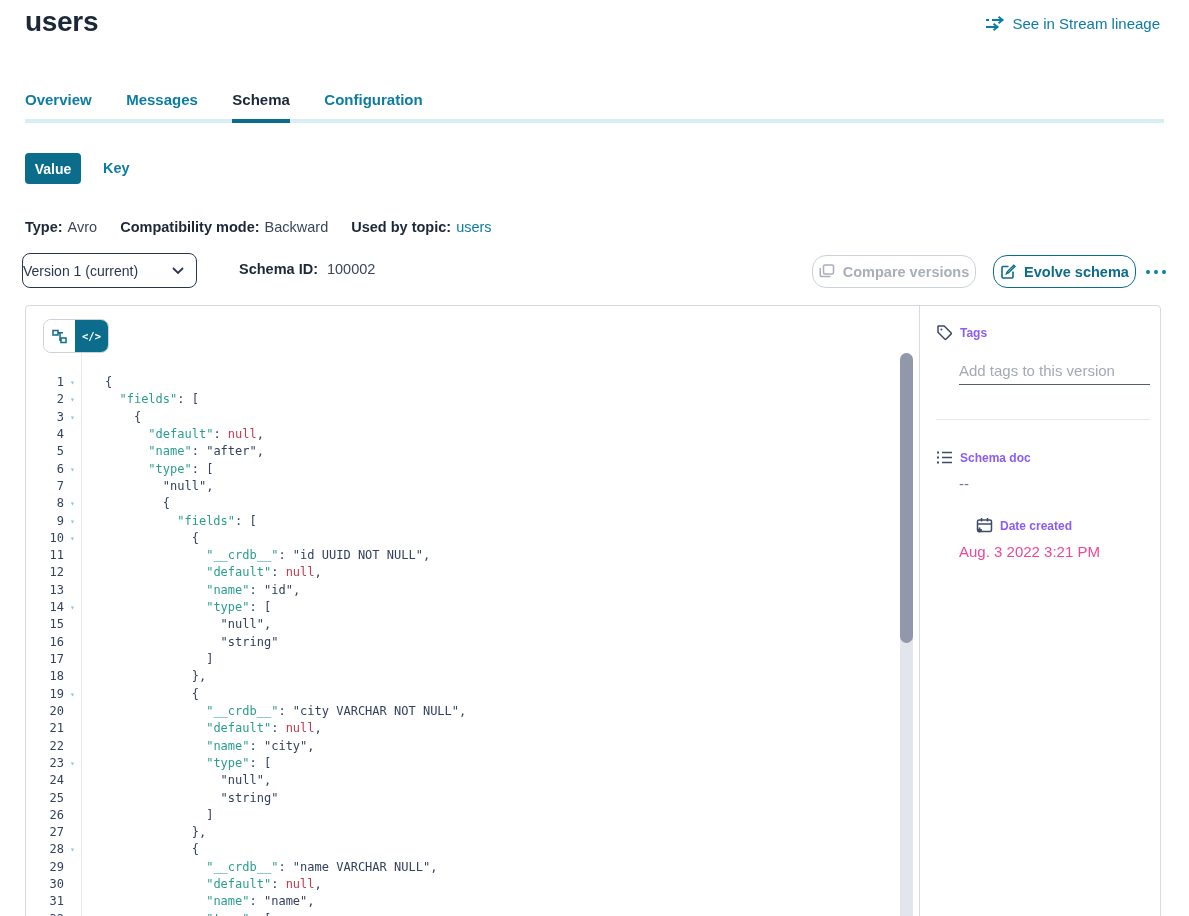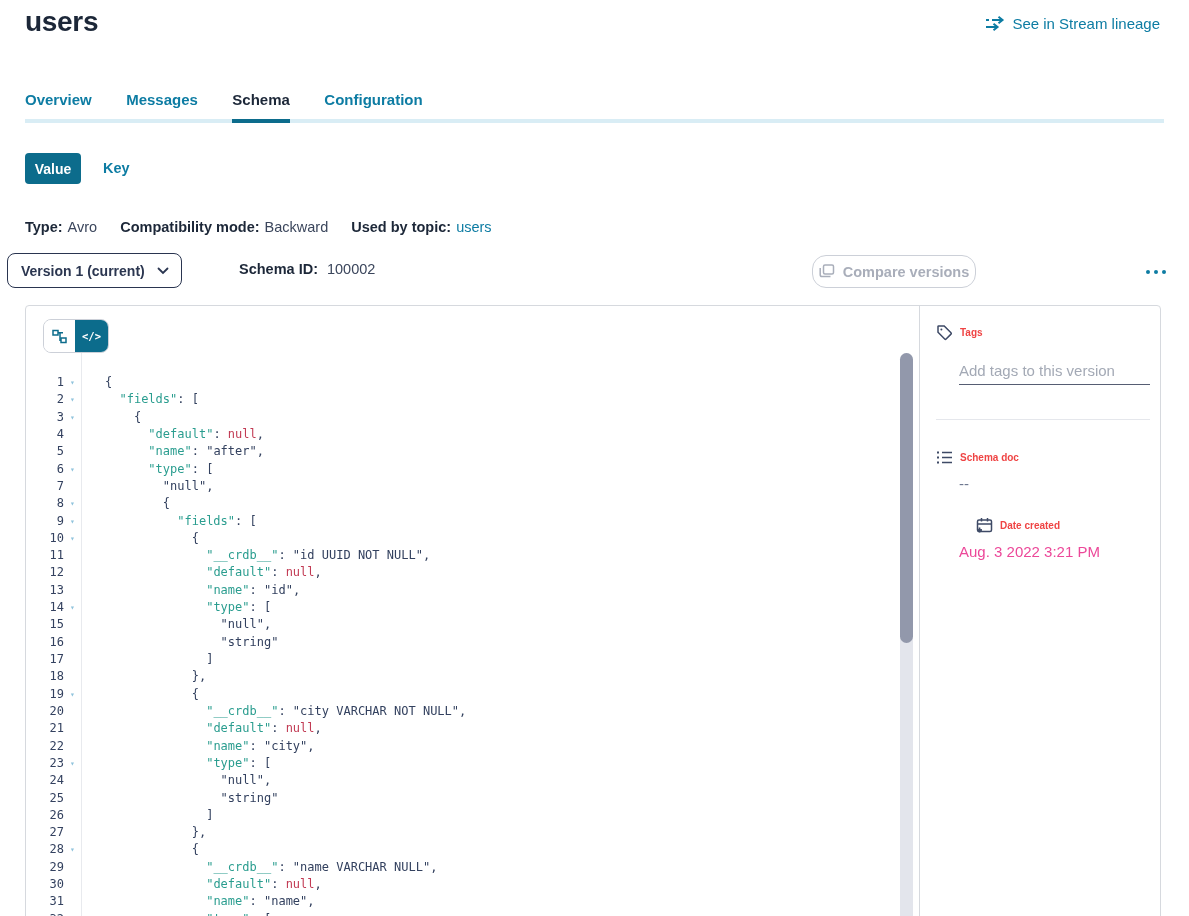--- a/index.html
+++ b/index.html
@@ -29,23 +29,23 @@
   #key-btn { left:103px; top:160px; background:none; border:none; color:var(--accent,#0d7ca3);
     font-size:14.5px; font-weight:600; cursor:pointer; }
 
   
   #meta-row { left:25px; top:219px; display:flex; gap:23px; font-size:14.5px; color:var(--text_body,#3b465c); }
   .meta-group { display:flex; gap:5px; }
   .meta-label { font-weight:700; color:var(--text_dark,#1c2738); }
   .meta-link { color:var(--accent,#0d7ca3); cursor:pointer; }
 
   
-  #version-select { left:7px; top:253px; width:175px; height:35px; border:1px solid #2a3550;
+  #version-select { left:22px; top:253px; width:175px; height:35px; border:1px solid #2a3550;
     border-radius:8px; display:flex; align-items:center; justify-content:space-between;
-    padding:0 12px 0 13px; font-size:14px; color:#2b3650; cursor:pointer; background:#fff;font-weight:bold; }
+    padding:0 12px 0 0; font-size:14px; color:#2b3650; cursor:pointer; background:#fff; }
   #schema-id { left:211px; top:261px; font-size:14.5px; color:var(--text_body,#3b465c); display:flex; gap:9px;margin-left:28px; }
   .btn { position:absolute; top:255px; height:33px; border-radius:14px; background:#fff;
     display:flex; align-items:center; justify-content:center; gap:8px; font-size:14.5px; cursor:pointer;
     font-family:"Liberation Sans",sans-serif; }
   #compare-btn { left:812px; width:164px; border:1px solid var(--disabled_border,#ccd0d8);
     color:var(--disabled_text,#a9aeba); font-weight:600; cursor:default; }
   #evolve-btn { left:993px; width:143px; border:1px solid var(--accent_dark,#0c6c8c);
     color:var(--accent_dark,#0c6c8c); font-weight:700; }
   #more-btn { left:1146px; top:263px; width:28px; height:18px; border:none; background:none;
     display:flex; align-items:center; gap:4px; cursor:pointer; }
@@ -75,21 +75,21 @@
   .tk-str { color:var(--code_text,#33415f); }
   .tk-null { color:var(--code_null,#c23b54); }
   .tk-punct { color:var(--code_text,#33415f); }
   #gutter-line { left:55px; top:47px; width:1px; height:573px; background:#e8eaee; }
   #scroll-track { left:874px; top:47px; width:13px; height:573px; background:var(--scroll_track,#e3e5ec); border-radius:7px; }
   #scroll-thumb { left:874px; top:47px; width:13px; height:290px; background:var(--scroll_thumb,#9298ab); border-radius:7px; cursor:grab; }
 
   
   #sidebar { left:910px; top:0; width:214px; height:100%; }
   .sb-row { position:absolute; left:0; display:flex; align-items:flex-start; gap:7px; }
-  .sb-title { font-size:10px; font-weight:700; color:#ef4444; line-height:18px; }
+  .sb-title { font-size:12px; font-weight:700; color:#8b5cf6; line-height:18px; }
   .sb-icon { width:17px; height:17px; flex:none; margin-top:0px; }
   #tags-row { top:18px; }
   #tags-input { position:absolute; left:23px; top:50px; width:191px; height:29px; border:none;
     border-bottom:1px solid #565d73; background:transparent; font-size:15px; color:#3b465c;
     font-family:"Liberation Sans",sans-serif; outline:none; }
   #tags-input::placeholder { color:var(--placeholder,#a3a9b5); }
   #sb-divider { position:absolute; left:0; top:113px; width:214px; height:1px; background:#e5e7ec; }
   #schemadoc-row { top:143px; }
   #schemadoc-value { position:absolute; left:23px; top:169px; font-size:15px; color:var(--muted,#6e7890); }
   #date-row { top:211px;margin-left:40px; }
@@ -160,20 +160,29 @@
   <button id="compare-btn" class="btn">
     <span>
       <svg width="16" height="15" viewBox="0 0 16 15" fill="none" stroke="#a9aeba" stroke-width="1.5">
         <rect x="4.5" y="1" width="10" height="9" rx="1.5"></rect>
         <path d="M11.5 12.5 H3 a1.8 1.8 0 0 1 -1.8-1.8 V4"></path>
       </svg>
     </span>
     <span>Compare versions</span>
   </button>
 
+  <button id="evolve-btn" class="btn">
+    <span>
+      <svg width="16" height="16" viewBox="0 0 16 16" fill="none" stroke="#0c6c8c" stroke-width="1.6">
+        <path d="M8.5 2.5 H3 a1 1 0 0 0 -1 1 V13 a1 1 0 0 0 1 1 H12 a1 1 0 0 0 1-1 V7.5"></path>
+        <path d="M13.8 1.2 L7.2 7.8 6.4 9.8 8.4 9 15 2.4 z" stroke-width="1.4"></path>
+      </svg>
+    </span>
+    <span>Evolve schema</span>
+  </button>
 
   <button id="more-btn" class="abs" aria-label="more">
     <i></i>
       <i></i>
       <i></i>
   </button>
 
   <div id="card" class="abs">
 
     <div id="view-toggle" class="abs">

